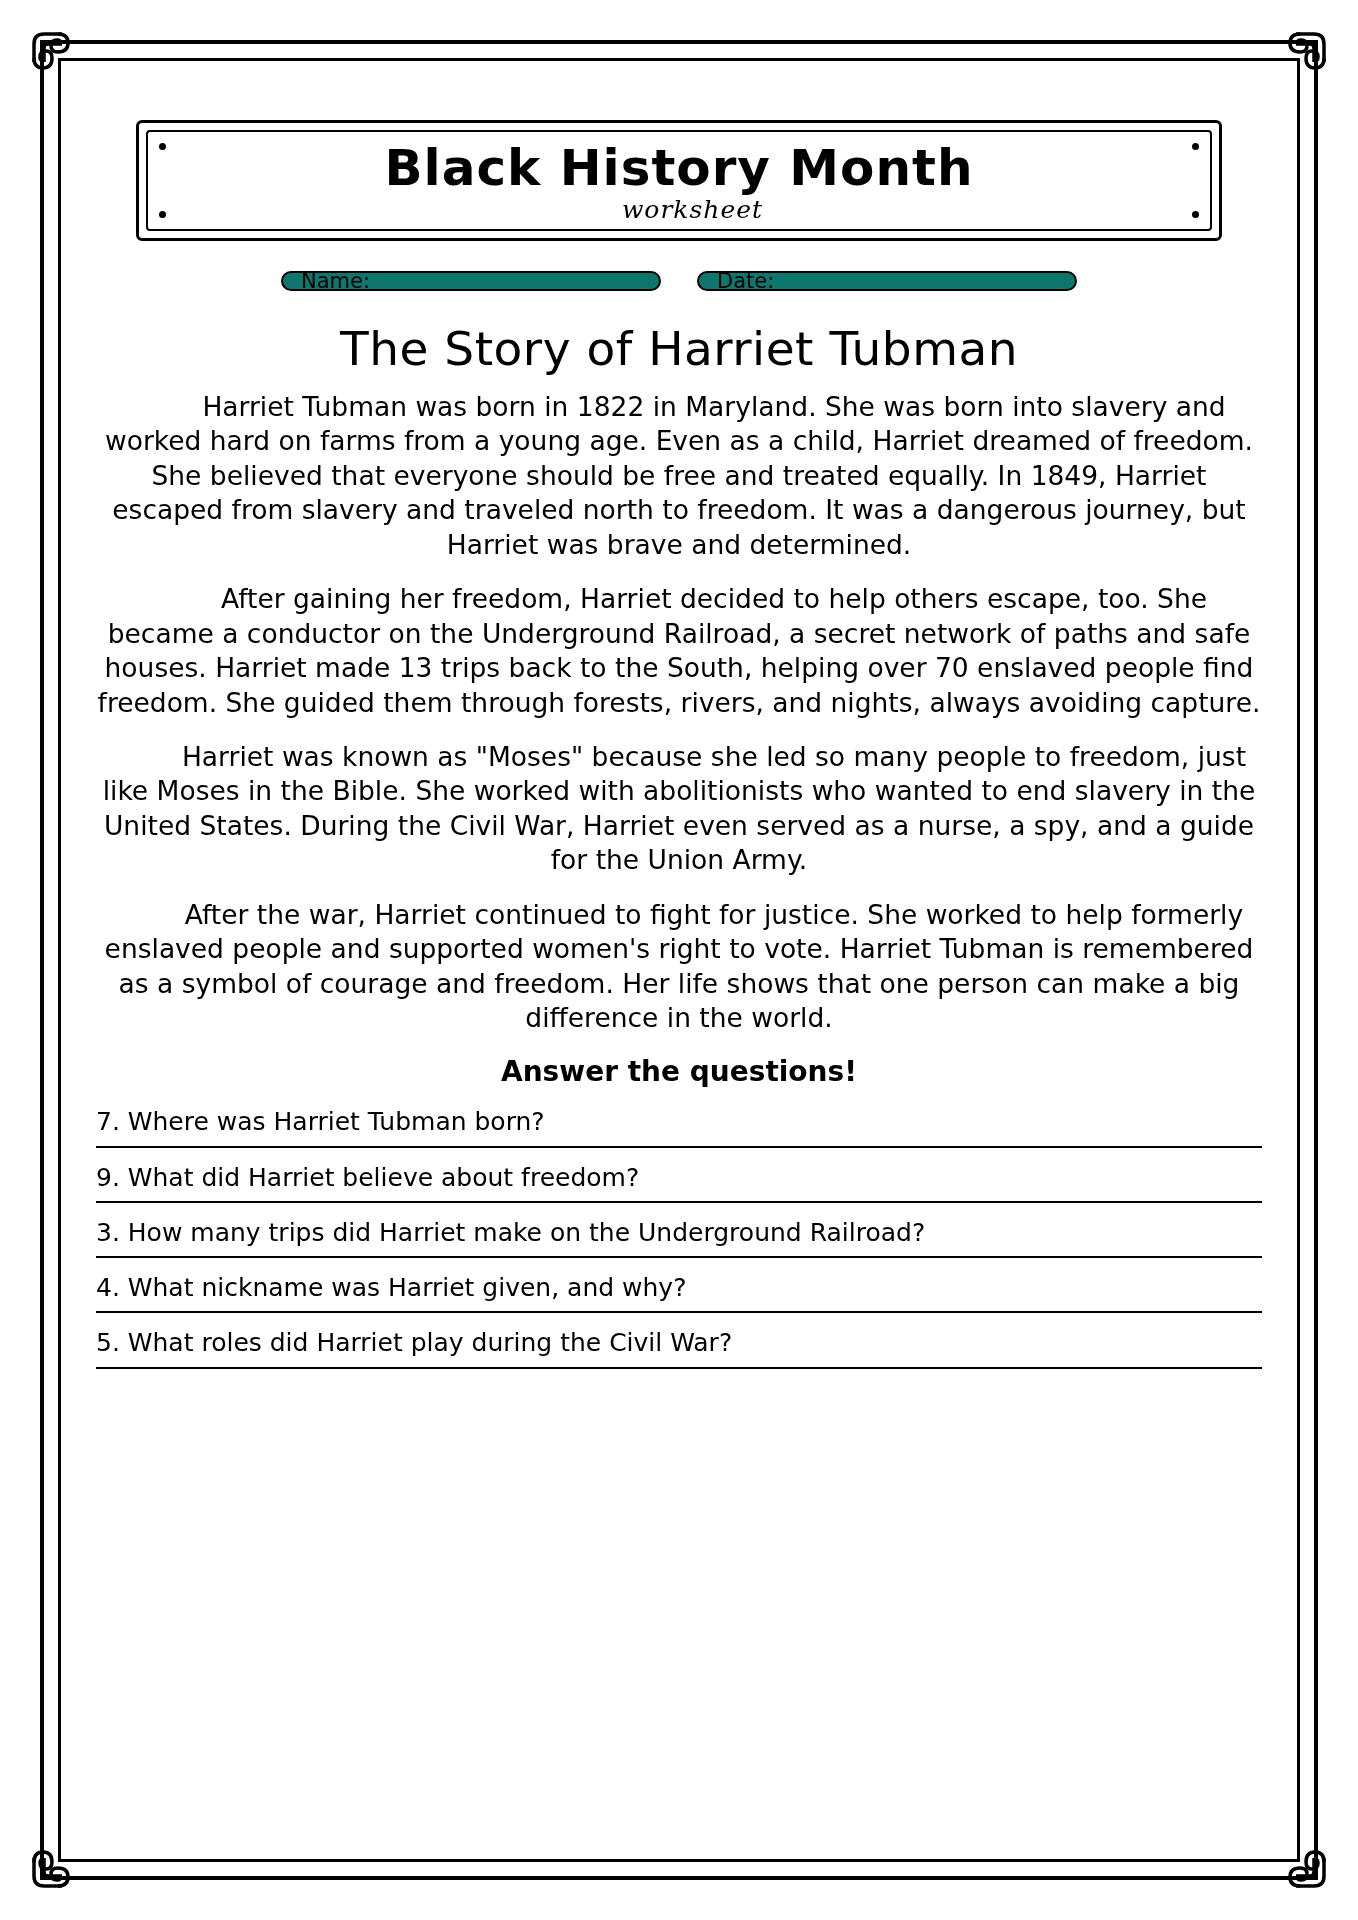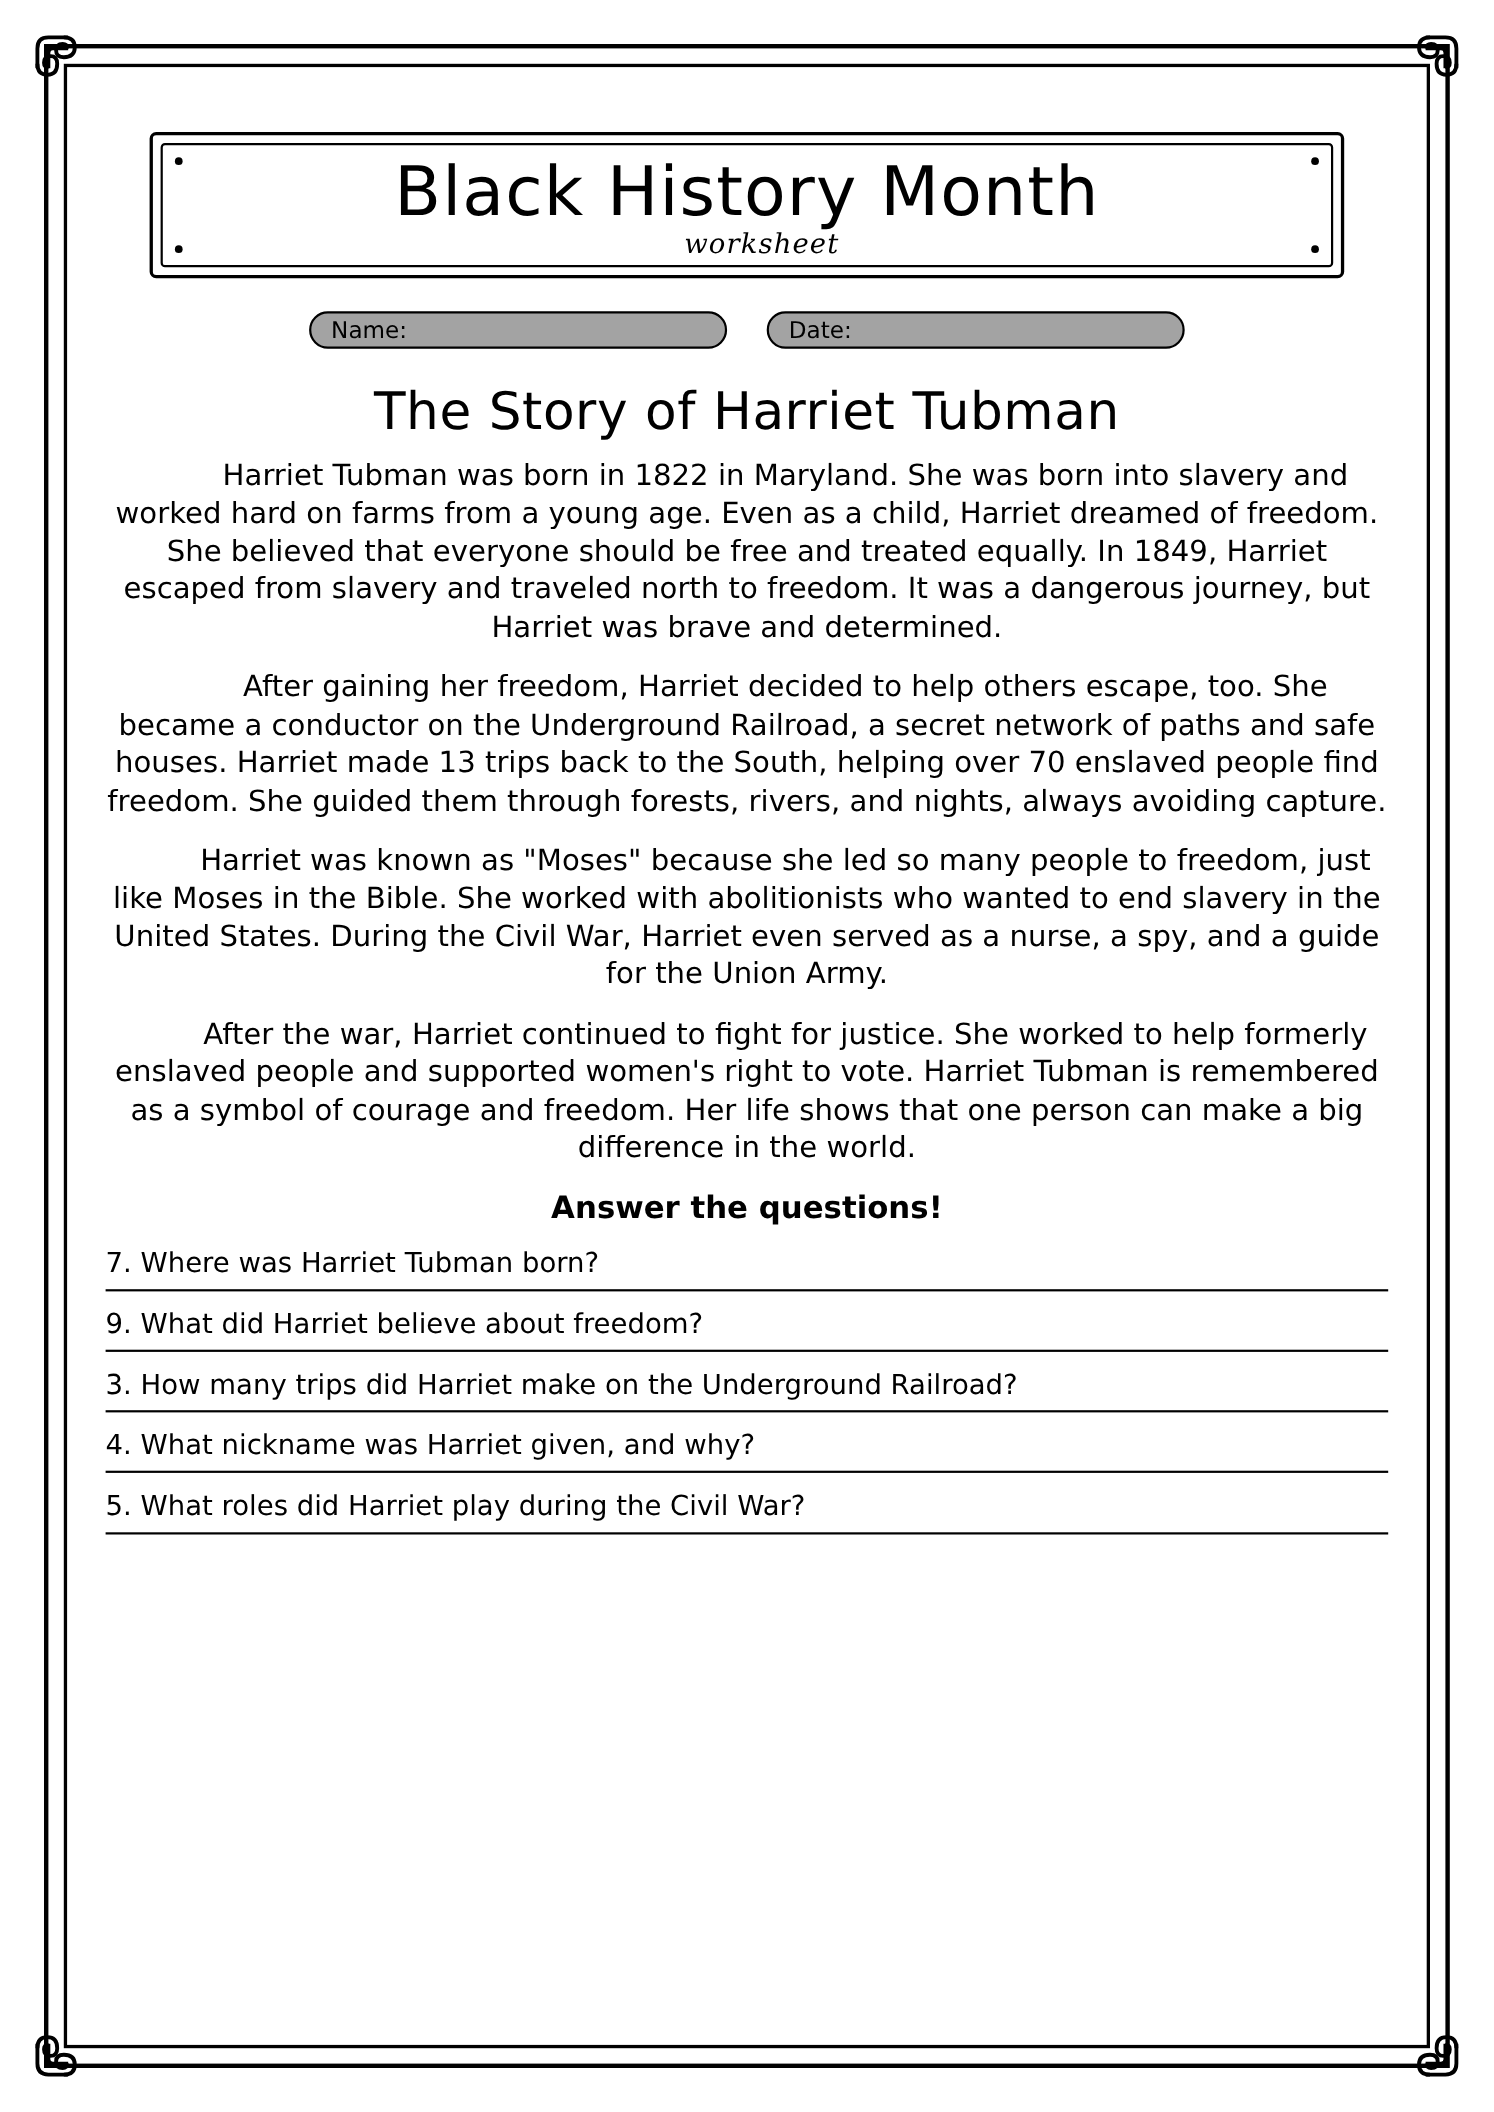--- a/index.html
+++ b/index.html
@@ -82,22 +82,22 @@
     border-radius: 50%;
     background: #000;
   }
   .plate-dot.d1 { left: 20px;  top: 20px; }
   .plate-dot.d2 { right: 20px; top: 20px; }
   .plate-dot.d3 { left: 20px;  bottom: 20px; }
   .plate-dot.d4 { right: 20px; bottom: 20px; }
 
   .main-title {
     font-family: "DejaVu Sans", sans-serif;
-    font-weight: normal;
-    font-size: 62px;
+    font-weight: bold;
+    font-size: 50px;
     letter-spacing: 1px;
     line-height: 1.0;
     margin: 4px 0 0 0;
   }
   .sub-title {
     font-family: "DejaVu Serif", serif;
     font-style: italic;
     font-size: 25px;
     margin-top: 2px;
     letter-spacing: 1px;
@@ -106,29 +106,29 @@
 
   
   .nd-row {
     display: flex;
     justify-content: center;
     gap: 36px;
     margin-top: 30px;
   }
   .nd-field {
     width: 380px;
-    height: 34px;
+    height: 20px;
     border: 2px solid #000;
     border-radius: 18px;
     display: flex;
     align-items: center;
     padding-left: 18px;
     box-sizing: border-box;
     font-size: 21px;
-    background: #a3a3a3;
+    background: #0f766e;
   }
 
   
   .story-title {
     text-align: center;
     font-size: 47px;
     font-weight: normal;
     margin: 30px 0 14px 0;
     letter-spacing: 0.5px;
   }

